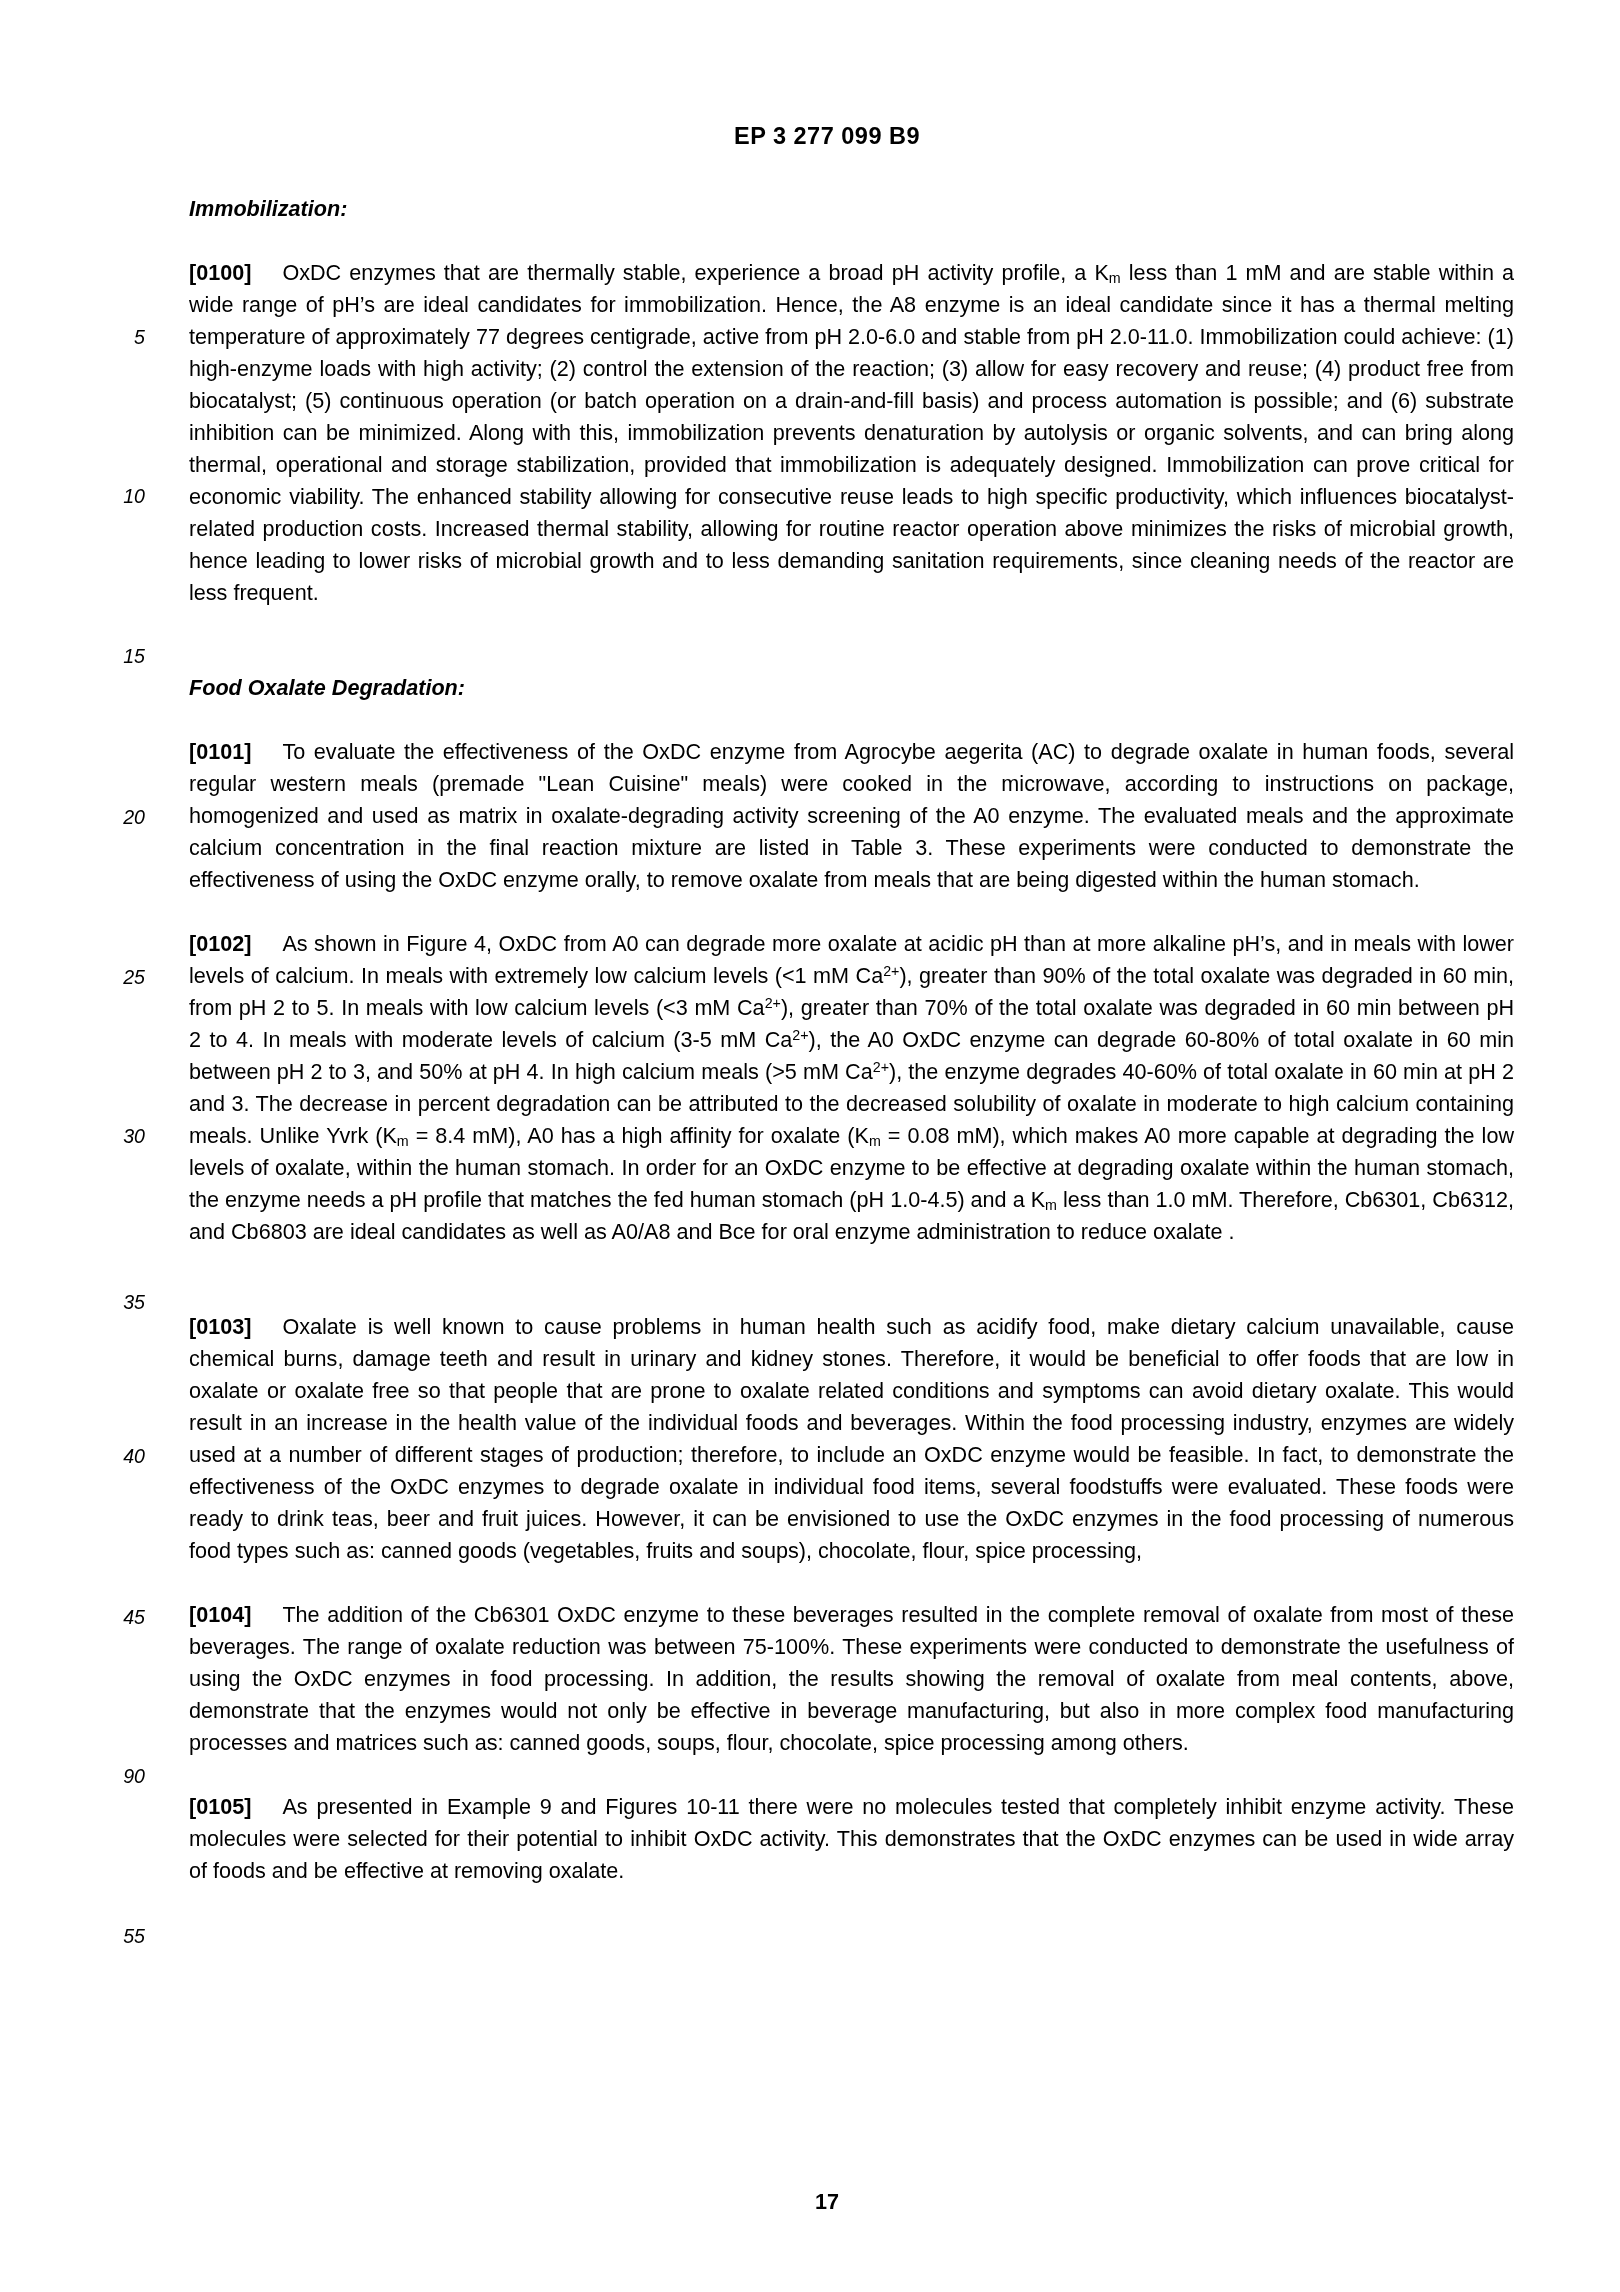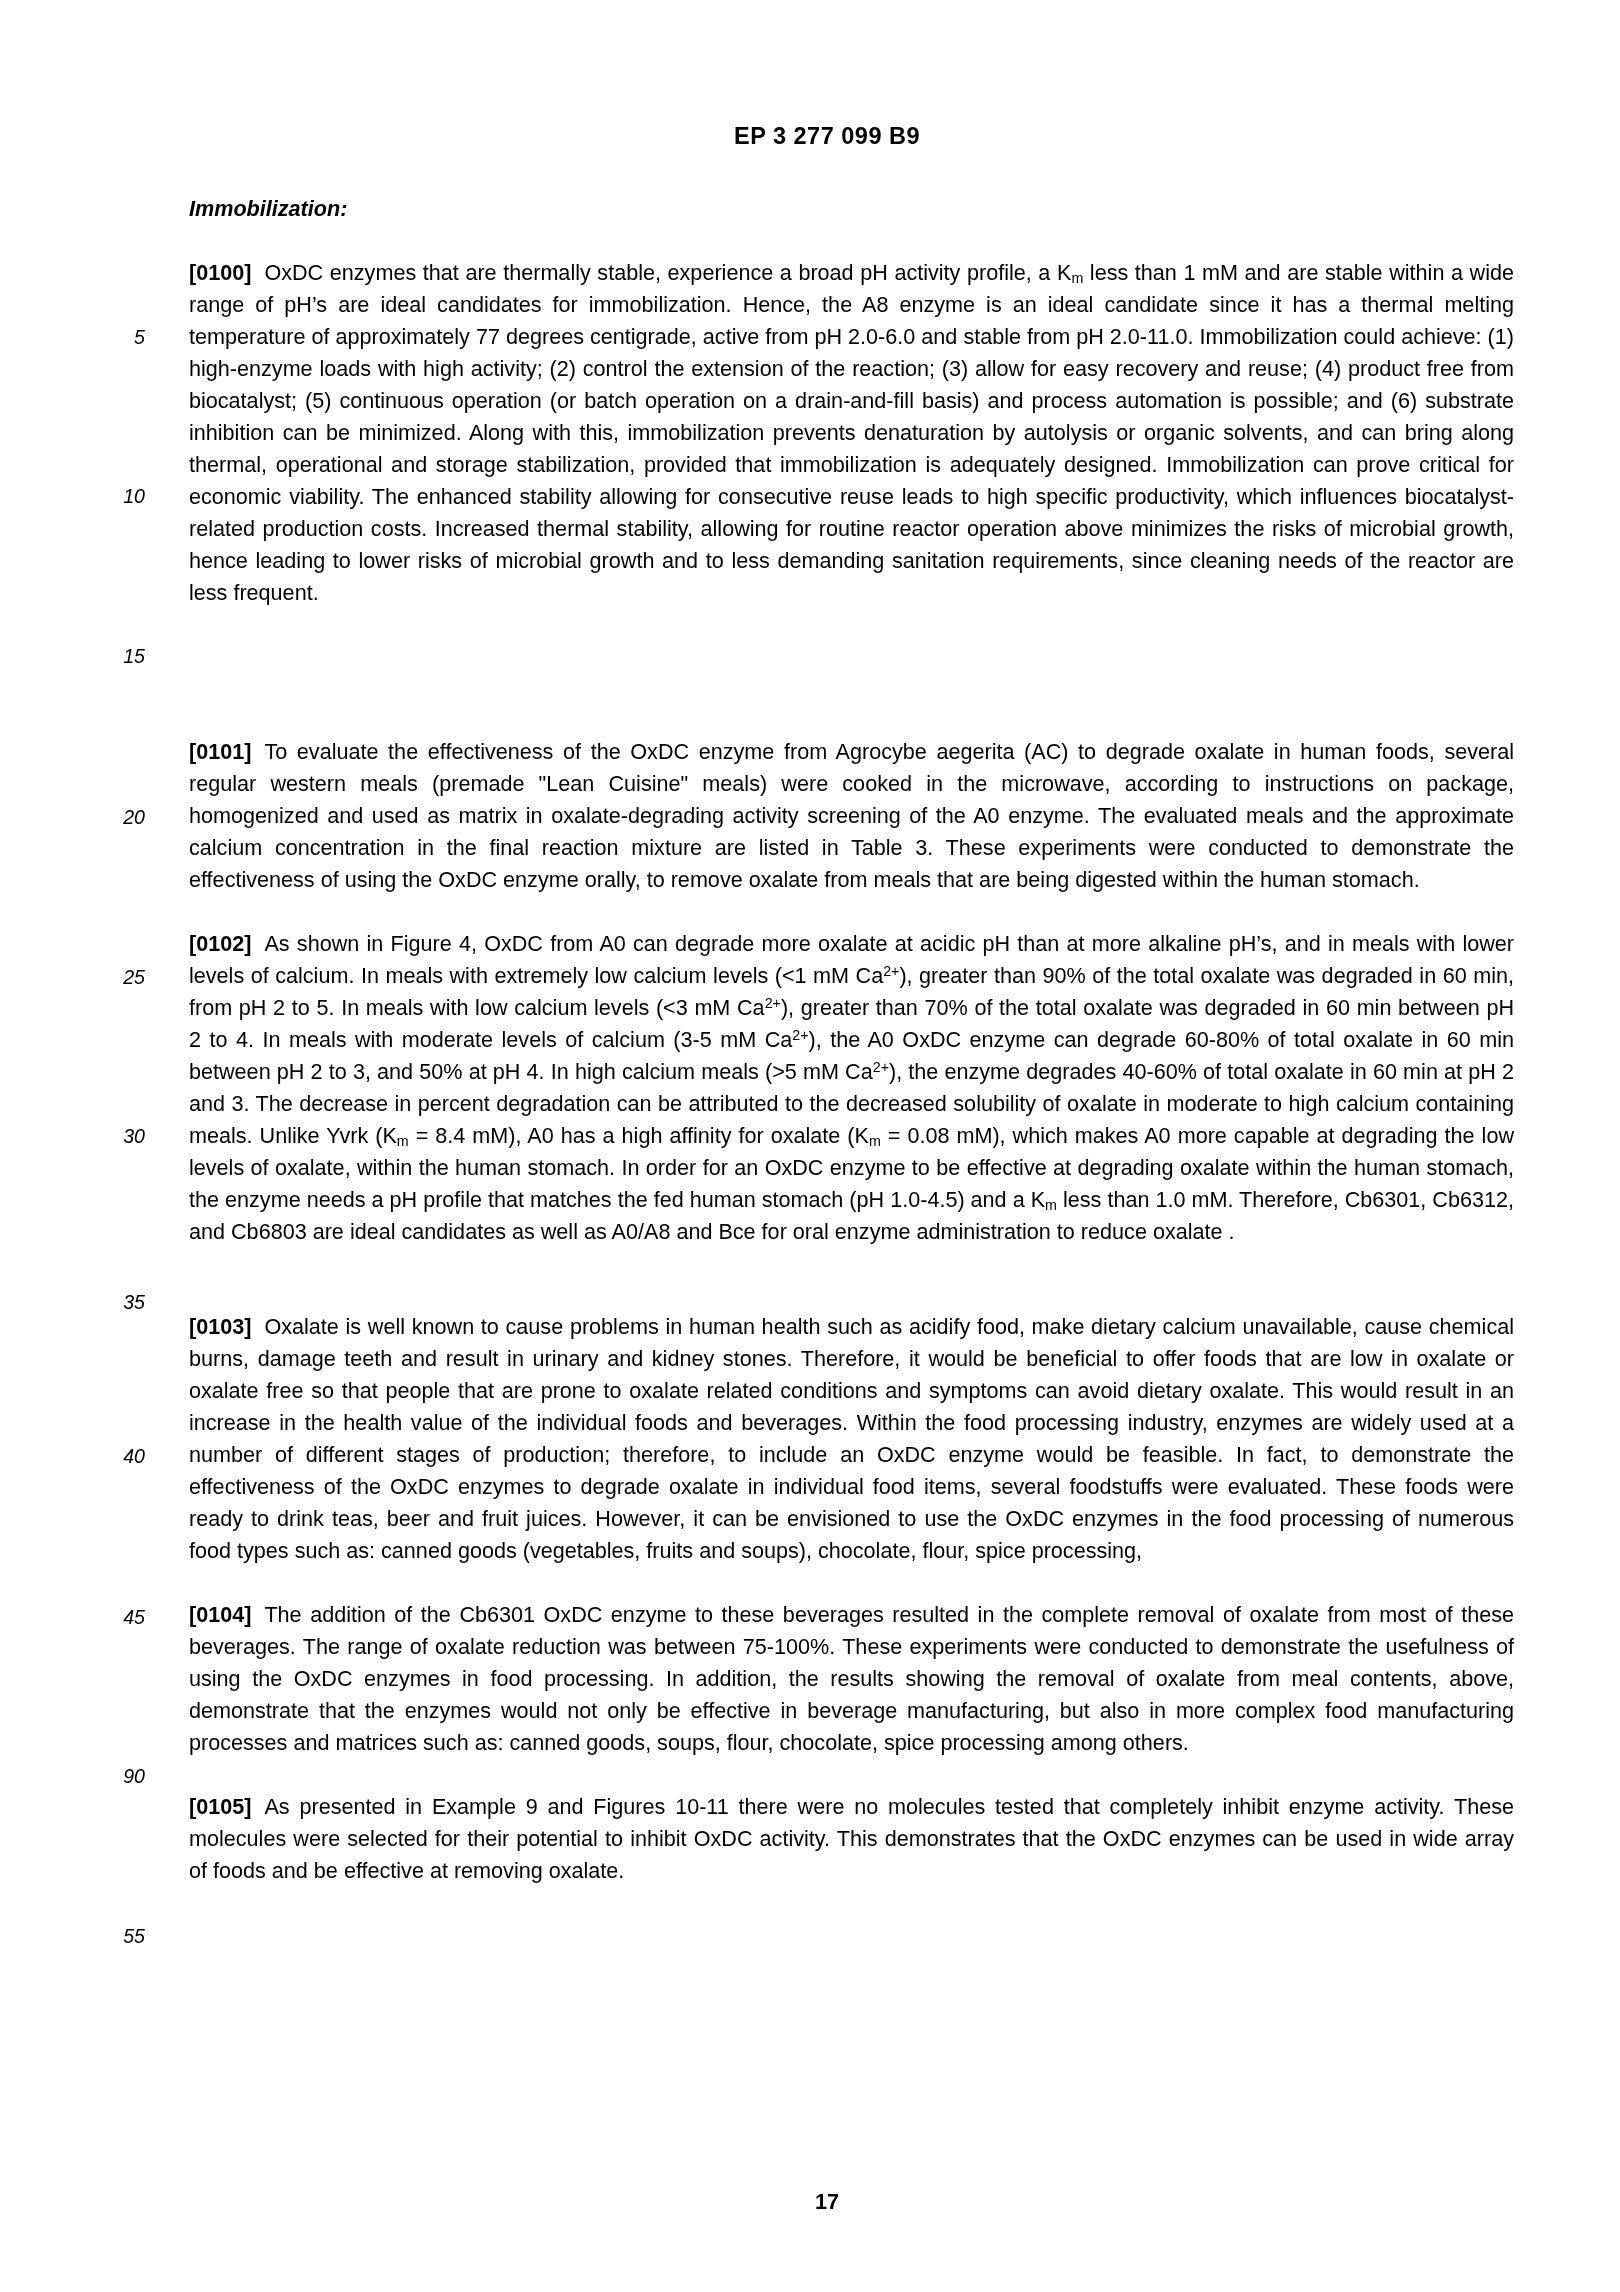--- a/index.html
+++ b/index.html
@@ -53,21 +53,21 @@
     position: absolute;
     left: 189px;
     width: 1325px;
     margin: 0;
     font-size: 21.6px;
     line-height: 32px;
     text-align: justify;
   }
   .pnum {
     font-weight: bold;
-    margin-right: 13px;
+    margin-right: 31px;
   }
   sub, sup { font-size: 0.66em; line-height: 0; }
   sub { vertical-align: -0.18em; }
   sup { vertical-align: 0.5em; }
 </style>
 </head>
 <body>
 
 <div class="page">
 
@@ -82,20 +82,21 @@
   <div class="linenum" style="top:1286px">35</div>
   <div class="linenum" style="top:1440px">40</div>
   <div class="linenum" style="top:1601px">45</div>
   <div class="linenum" style="top:1760px">90</div>
   <div class="linenum" style="top:1920px">55</div>
 
   <h2 class="heading" style="top:193px">Immobilization:</h2>
 
   <p class="para" style="top:257px"><b class="pnum">[0100]</b><span>OxDC enzymes that are thermally stable, experience a broad pH activity profile, a K<sub>m</sub> less than 1 mM and are stable within a wide range of pH’s are ideal candidates for immobilization. Hence, the A8 enzyme is an ideal candidate since it has a thermal melting temperature of approximately 77 degrees centigrade, active from pH 2.0-6.0 and stable from pH 2.0-11.0. Immobilization could achieve: (1) high-enzyme loads with high activity; (2) control the extension of the reaction; (3) allow for easy recovery and reuse; (4) product free from biocatalyst; (5) continuous operation (or batch operation on a drain-and-fill basis) and process automation is possible; and (6) substrate inhibition can be minimized. Along with this, immobilization prevents denaturation by autolysis or organic solvents, and can bring along thermal, operational and storage stabilization, provided that immobilization is adequately designed. Immobilization can prove critical for economic viability. The enhanced stability allowing for consecutive reuse leads to high specific productivity, which influences biocatalyst-related production costs. Increased thermal stability, allowing for routine reactor operation above minimizes the risks of microbial growth, hence leading to lower risks of microbial growth and to less demanding sanitation requirements, since cleaning needs of the reactor are less frequent.</span></p>
 
+  <h2 class="heading" style="top:672px">Food Oxalate Degradation:</h2>
 
   <p class="para" style="top:736px"><b class="pnum">[0101]</b><span>To evaluate the effectiveness of the OxDC enzyme from Agrocybe aegerita (AC) to degrade oxalate in human foods, several regular western meals (premade "Lean Cuisine" meals) were cooked in the microwave, according to instructions on package, homogenized and used as matrix in oxalate-degrading activity screening of the A0 enzyme. The evaluated meals and the approximate calcium concentration in the final reaction mixture are listed in Table 3. These experiments were conducted to demonstrate the effectiveness of using the OxDC enzyme orally, to remove oxalate from meals that are being digested within the human stomach.</span></p>
 
   <p class="para" style="top:928px"><b class="pnum">[0102]</b><span>As shown in Figure 4, OxDC from A0 can degrade more oxalate at acidic pH than at more alkaline pH’s, and in meals with lower levels of calcium. In meals with extremely low calcium levels (&lt;1 mM Ca<sup>2+</sup>), greater than 90% of the total oxalate was degraded in 60 min, from pH 2 to 5. In meals with low calcium levels (&lt;3 mM Ca<sup>2+</sup>), greater than 70% of the total oxalate was degraded in 60 min between pH 2 to 4. In meals with moderate levels of calcium (3-5 mM Ca<sup>2+</sup>), the A0 OxDC enzyme can degrade 60-80% of total oxalate in 60 min between pH 2 to 3, and 50% at pH 4. In high calcium meals (&gt;5 mM Ca<sup>2+</sup>), the enzyme degrades 40-60% of total oxalate in 60 min at pH 2 and 3. The decrease in percent degradation can be attributed to the decreased solubility of oxalate in moderate to high calcium containing meals. Unlike Yvrk (K<sub>m</sub> = 8.4 mM), A0 has a high affinity for oxalate (K<sub>m</sub> = 0.08 mM), which makes A0 more capable at degrading the low levels of oxalate, within the human stomach. In order for an OxDC enzyme to be effective at degrading oxalate within the human stomach, the enzyme needs a pH profile that matches the fed human stomach (pH 1.0-4.5) and a K<sub>m</sub> less than 1.0 mM. Therefore, Cb6301, Cb6312, and Cb6803 are ideal candidates as well as A0/A8 and Bce for oral enzyme administration to reduce oxalate .</span></p>
 
   <p class="para" style="top:1311px"><b class="pnum">[0103]</b><span>Oxalate is well known to cause problems in human health such as acidify food, make dietary calcium unavailable, cause chemical burns, damage teeth and result in urinary and kidney stones. Therefore, it would be beneficial to offer foods that are low in oxalate or oxalate free so that people that are prone to oxalate related conditions and symptoms can avoid dietary oxalate. This would result in an increase in the health value of the individual foods and beverages. Within the food processing industry, enzymes are widely used at a number of different stages of production; therefore, to include an OxDC enzyme would be feasible. In fact, to demonstrate the effectiveness of the OxDC enzymes to degrade oxalate in individual food items, several foodstuffs were evaluated. These foods were ready to drink teas, beer and fruit juices. However, it can be envisioned to use the OxDC enzymes in the food processing of numerous food types such as: canned goods (vegetables, fruits and soups), chocolate, flour, spice processing,</span></p>
 
   <p class="para" style="top:1599px"><b class="pnum">[0104]</b><span>The addition of the Cb6301 OxDC enzyme to these beverages resulted in the complete removal of oxalate from most of these beverages. The range of oxalate reduction was between 75-100%. These experiments were conducted to demonstrate the usefulness of using the OxDC enzymes in food processing. In addition, the results showing the removal of oxalate from meal contents, above, demonstrate that the enzymes would not only be effective in beverage manufacturing, but also in more complex food manufacturing processes and matrices such as: canned goods, soups, flour, chocolate, spice processing among others.</span></p>
 
   <p class="para" style="top:1791px"><b class="pnum">[0105]</b><span>As presented in Example 9 and Figures 10-11 there were no molecules tested that completely inhibit enzyme activity. These molecules were selected for their potential to inhibit OxDC activity. This demonstrates that the OxDC enzymes can be used in wide array of foods and be effective at removing oxalate.</span></p>

